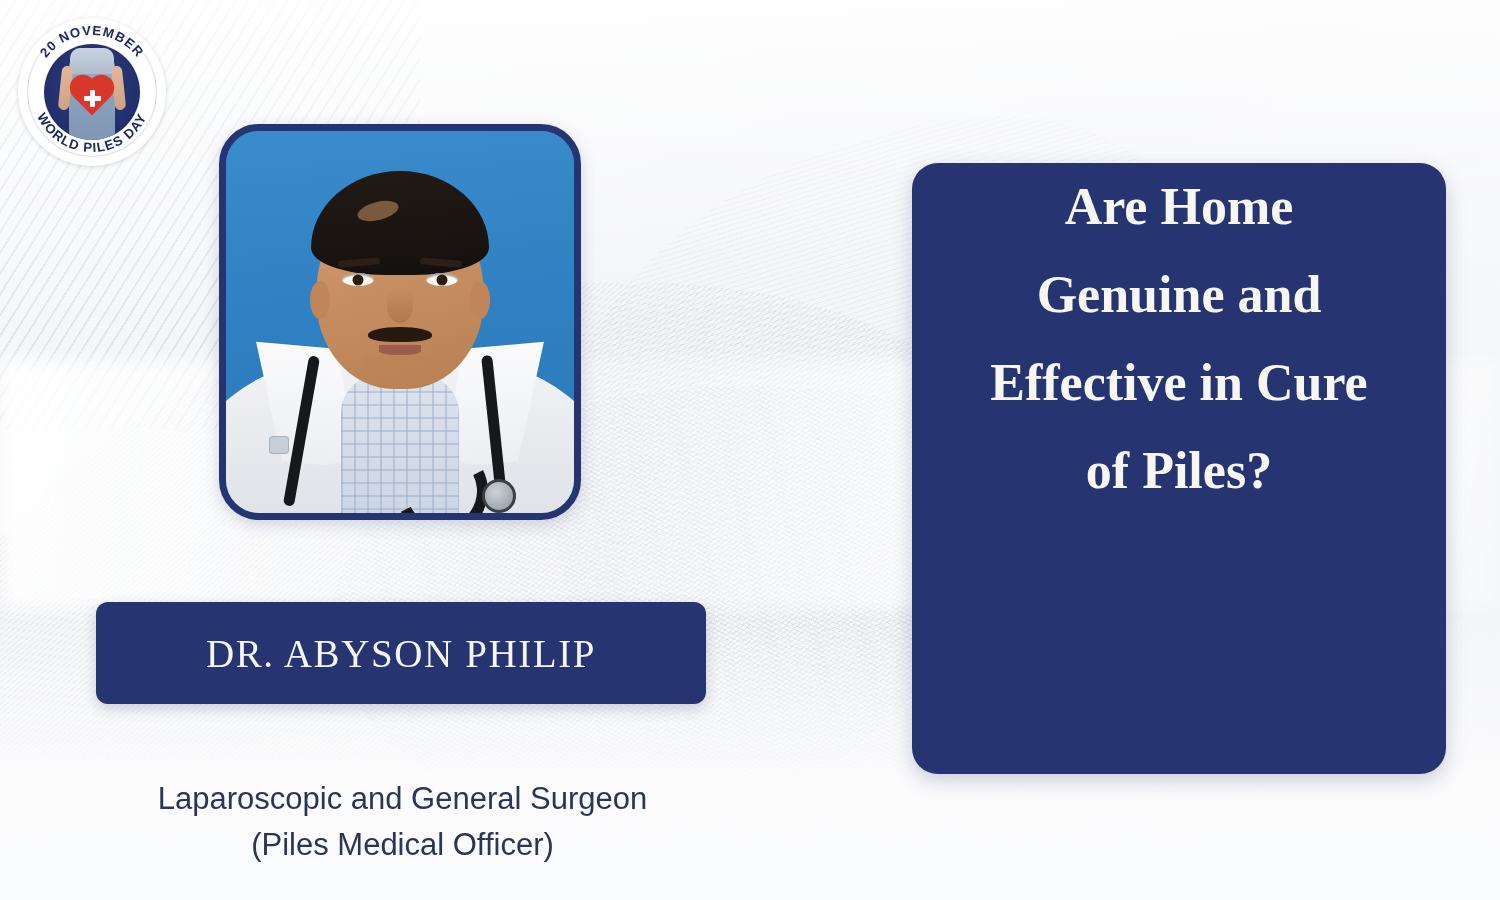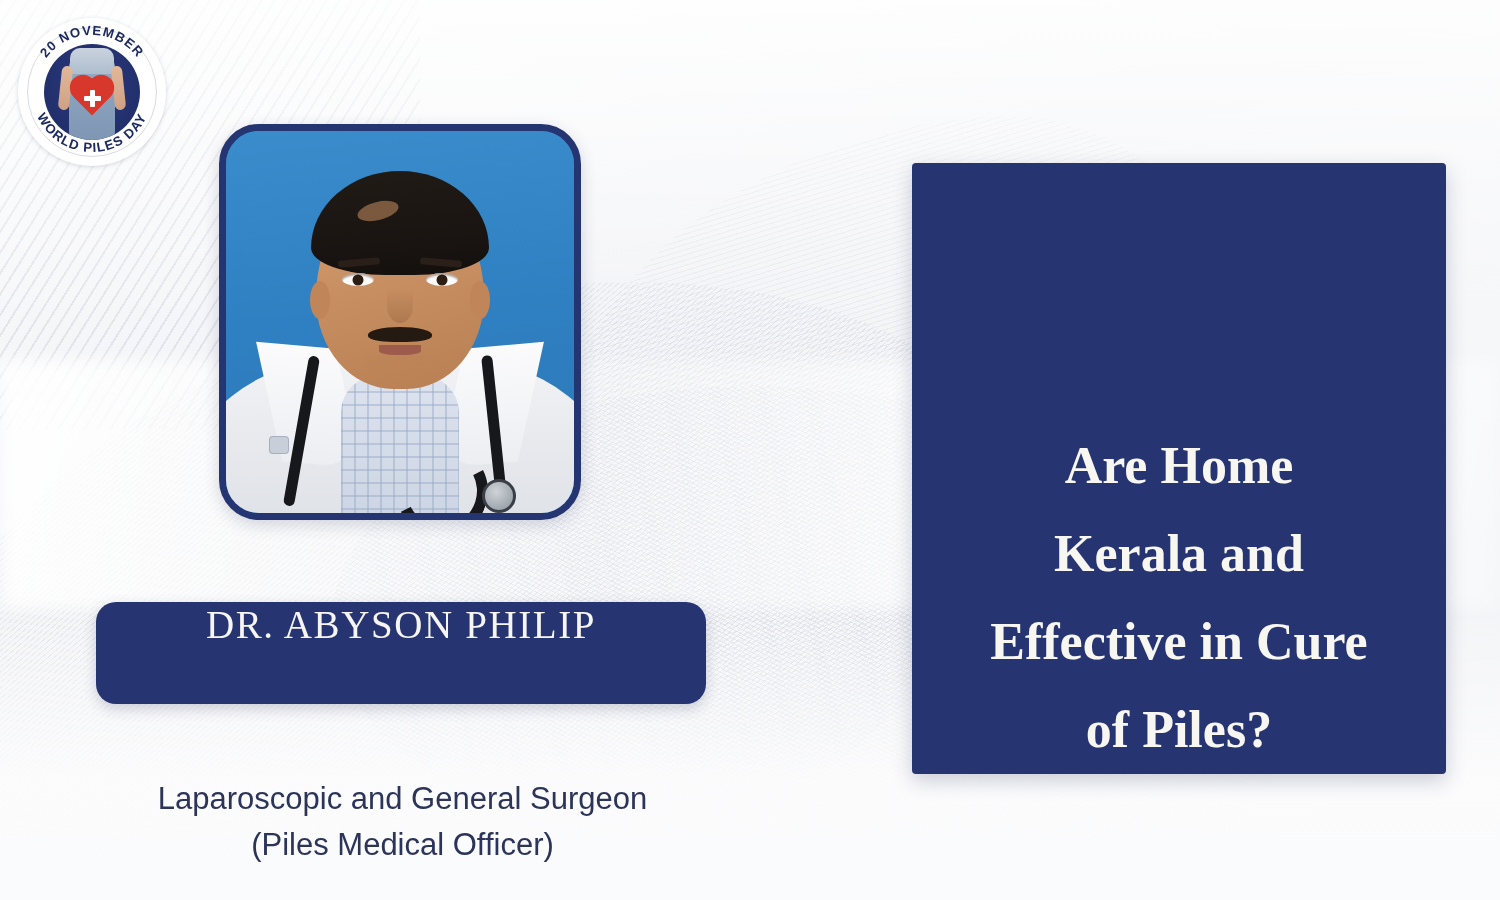--- a/index.html
+++ b/index.html
@@ -268,22 +268,22 @@
     position:absolute; left:44px; bottom:60px;
     width:18px; height:16px; background:#c8cfd9; border-radius:3px;
     box-shadow:0 0 0 1px rgba(120,135,160,.6);
   }
 
   
   .name-banner {
     position:absolute; left:96px; top:602px;
     width:610px; height:102px;
     background:#263571;
-    border-radius:20px;
-    display:flex; align-items:flex-start; justify-content:center;
+    border-radius:12px;
+    display:flex; align-items:center; justify-content:center;
     box-shadow:0 5px 14px rgba(35,45,85,.20);
   }
   .name-banner-text {
     color:#f6f5f1;
     font-family:"Liberation Serif", serif;
     font-size:39px;
     letter-spacing:1.6px;
     white-space:nowrap;
   }
 
@@ -296,22 +296,22 @@
     font-size:31px;
     line-height:46px;
     margin-top:48px;
   }
 
   
   .headline-panel {
     position:absolute; left:912px; top:163px;
     width:534px; height:611px;
     background:#263571;
-    border-radius:4px;
-    display:flex; align-items:flex-end; justify-content:center;
+    border-radius:26px;
+    display:flex; align-items:flex-start; justify-content:center;
     box-shadow:0 7px 20px rgba(35,45,85,.22);
   }
   .headline-text {
     color:#f7f6f1;
     font-family:"Liberation Serif", serif;
     font-weight:bold;
     font-size:52px;
     line-height:88px;
     text-align:center;
     padding:0 26px;
@@ -387,19 +387,19 @@
   </div>
 
   <div class="credentials">
     <div>Laparoscopic and General Surgeon</div>
     <div>(Piles Medical Officer)</div>
   </div>
 
   <div class="headline-panel">
     <div class="headline-text">
       <div>Are Home</div>
-      <div>Kerala and</div>
+      <div>Genuine and</div>
       <div>Effective in Cure</div>
       <div>of Piles?</div>
     </div>
   </div>
 
 </div>
 
 </body></html>

